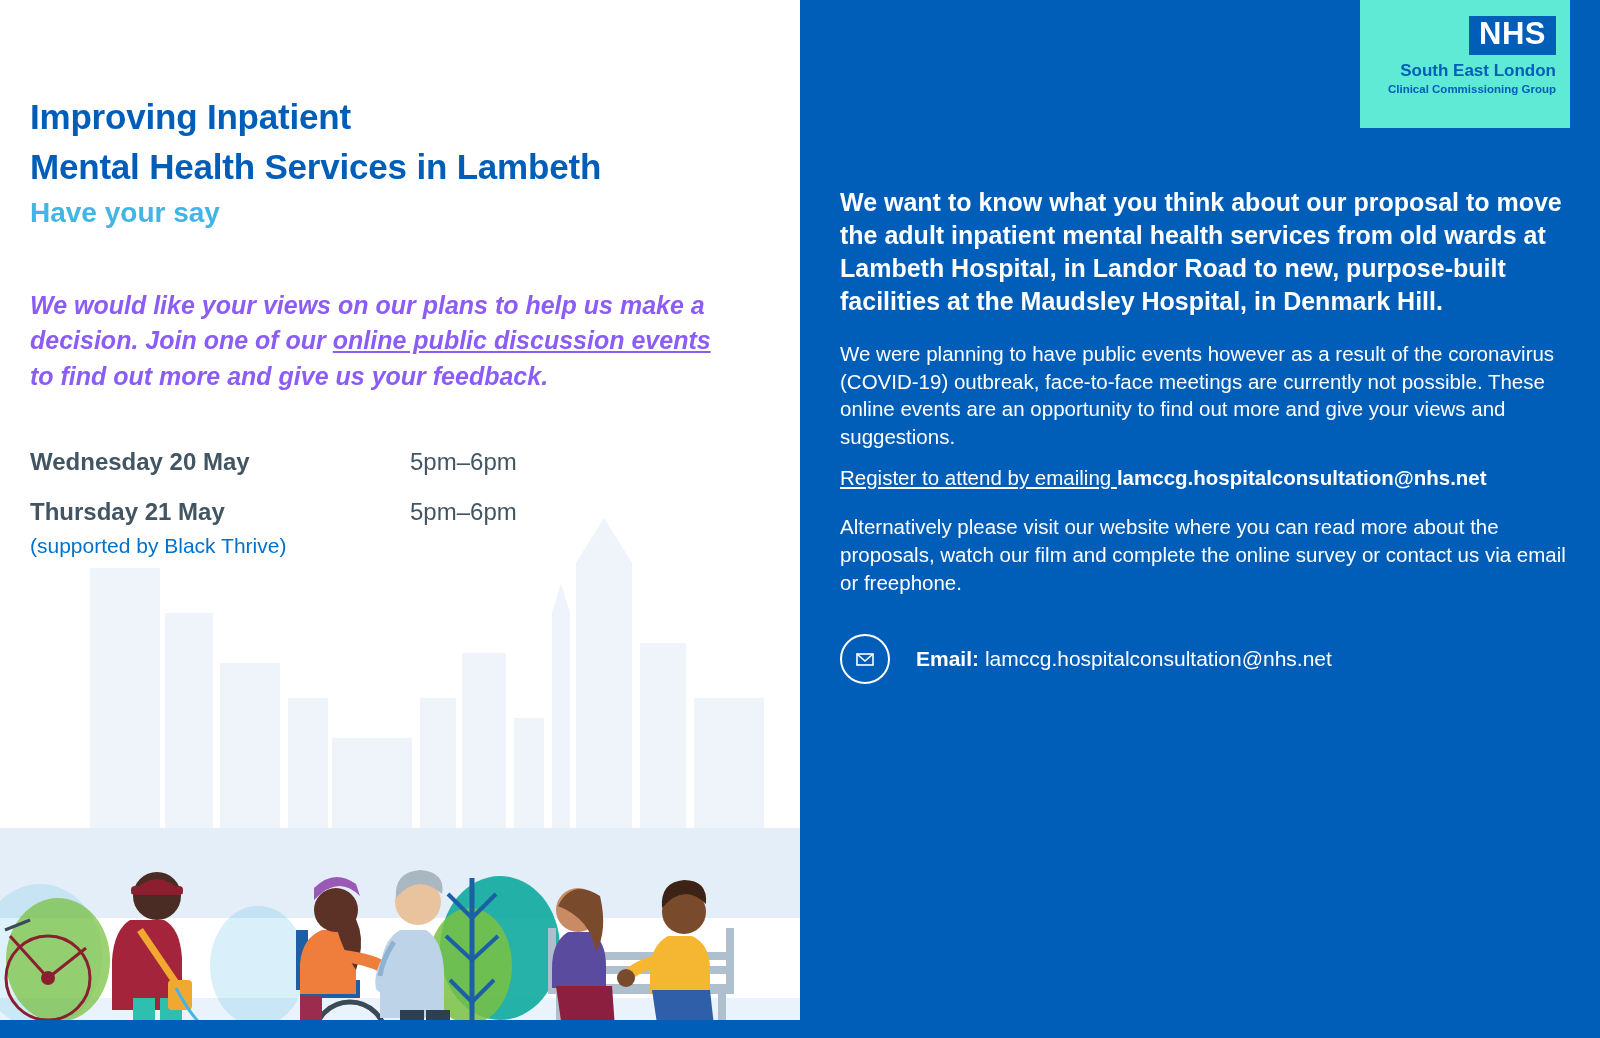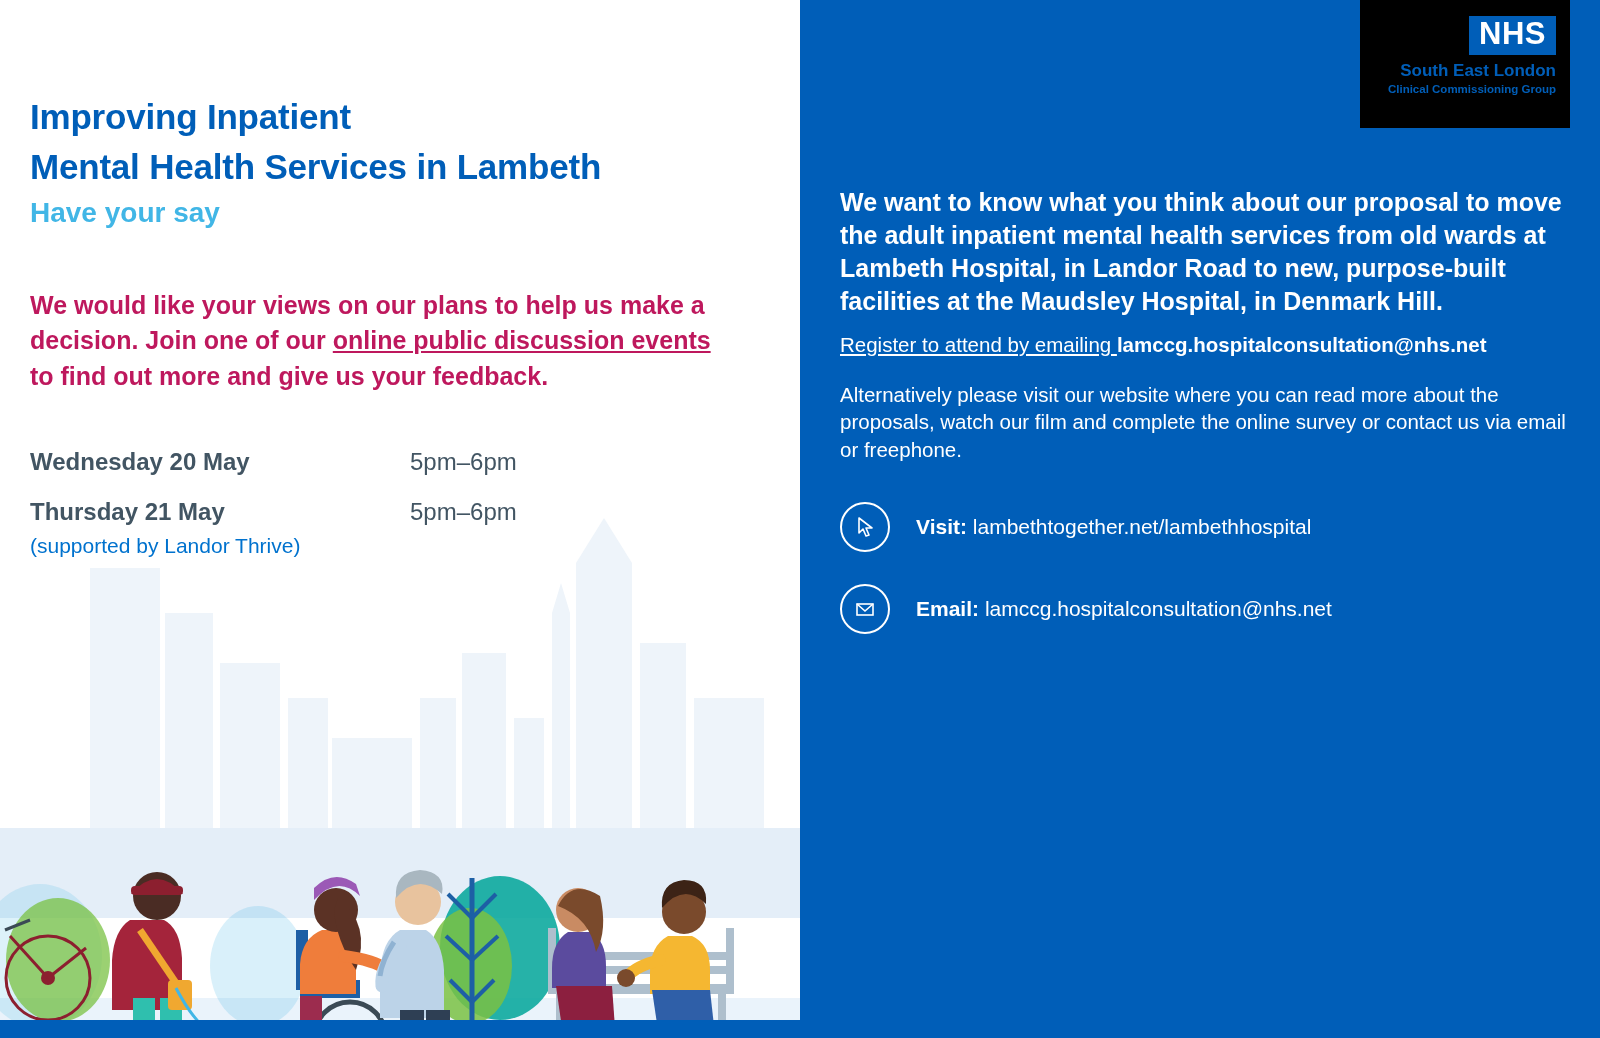--- a/index.html
+++ b/index.html
@@ -47,22 +47,23 @@
     font-size: 28px;
     font-weight: bold;
     color: #41b6e6;
     line-height: 1.3;
   }
   .lead {
     margin: 56px 0 0 0;
     font-size: 25px;
     line-height: 1.42;
     font-weight: bold;
-    color: #be185d;
+    color: #8b5cf6;
     max-width: 690px;
+    font-style: italic;
   }
   .lead u { text-decoration: underline; }
 
   .events {
     margin-top: 54px;
   }
   .event-row {
     display: flex;
     align-items: baseline;
     margin-bottom: 22px;
@@ -109,21 +110,21 @@
     height: 1038px;
     background: #005eb8;
     overflow: hidden;
   }
   .nhs-logo {
     position: absolute;
     top: 0;
     right: 30px;
     width: 210px;
     height: 128px;
-    background: #000000;
+    background: #5eead4;
     display: flex;
     flex-direction: column;
     align-items: flex-end;
     justify-content: flex-start;
     padding: 16px 14px 10px 14px;
     box-sizing: border-box;
   }
   .nhs-mark {
     background: #005eb8;
     color: #ffffff;
@@ -269,21 +270,21 @@
 
       <div class="events">
         <div class="event-row">
           <div class="event-day">Wednesday 20 May</div>
           <div class="event-time">5pm–6pm</div>
         </div>
         <div class="event-row">
           <div class="event-day">Thursday 21 May</div>
           <div class="event-time">5pm–6pm</div>
         </div>
-        <div class="event-note">(supported by Landor Thrive)</div>
+        <div class="event-note">(supported by Black Thrive)</div>
       </div>
     </div>
 
     <svg class="illustration" viewBox="0 0 800 340" preserveAspectRatio="none">
 
       <rect x="0" y="300" width="800" height="40" fill="#eaf3fb"></rect>
 
       <ellipse cx="40" cy="258" rx="62" ry="72" fill="#41b6e6" opacity="0.18"></ellipse>
       <ellipse cx="58" cy="262" rx="52" ry="62" fill="#7ac143" opacity="0.75"></ellipse>
       <ellipse cx="258" cy="268" rx="48" ry="60" fill="#41b6e6" opacity="0.20"></ellipse>
@@ -395,38 +396,28 @@
   <div class="right">
 
     <div class="nhs-logo">
       <div class="nhs-mark">NHS</div>
       <div class="nhs-line1">South East London</div>
       <div class="nhs-line2">Clinical Commissioning Group</div>
     </div>
 
     <div class="right-body">
       <p class="r-headline">We want to know what you think about our proposal to move the adult inpatient mental health services from old wards at Lambeth Hospital, in Landor Road to new, purpose-built facilities at the Maudsley Hospital, in Denmark Hill.</p>
+      <p class="r-para">We were planning to have public events however as a result of the coronavirus (COVID-19) outbreak, face-to-face meetings are currently not possible. These online events are an opportunity to find out more and give your views and suggestions.</p>
       <p class="r-register">
         <span class="u">Register to attend by emailing </span><b>lamccg.hospitalconsultation@nhs.net</b>
       </p>
       <p class="r-para">Alternatively please visit our website where you can read more about the proposals, watch our film and complete the online survey or contact us via email or freephone.</p>
 
       <div class="contacts">
 
-        <div class="contact-row">
-          <span class="c-icon">
-            <svg width="22" height="22" viewBox="0 0 22 22">
-                <polygon points="5,2 5,17 9,13 12,20 15,19 12,12 18,12" fill="none" stroke="#ffffff" stroke-width="1.6" stroke-linejoin="round"></polygon>
-              </svg>
-          </span>
-          <span class="c-text">
-            <b>Visit:</b>
-            <span>lambethtogether.net/lambethhospital</span>
-          </span>
-        </div>
 
 
         <div class="contact-row">
           <span class="c-icon">
             <svg width="24" height="24" viewBox="0 0 24 24">
                 <rect x="4" y="7" width="16" height="11" fill="none" stroke="#ffffff" stroke-width="1.6"></rect>
                 <polyline points="4,7 12,14 20,7" fill="none" stroke="#ffffff" stroke-width="1.6"></polyline>
               </svg>
           </span>
           <span class="c-text">

